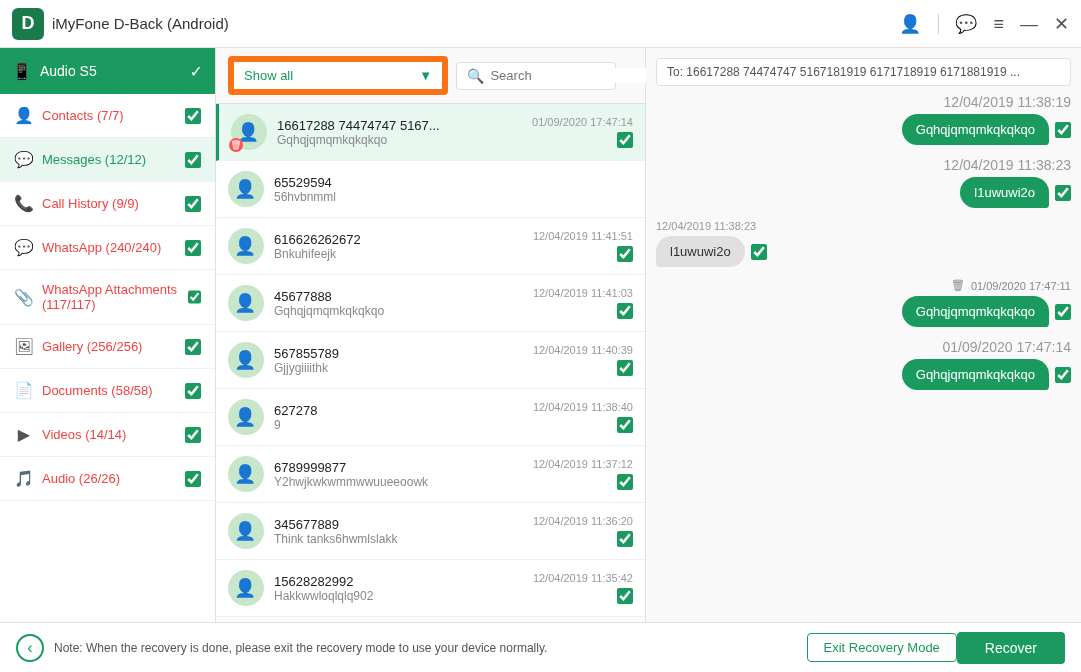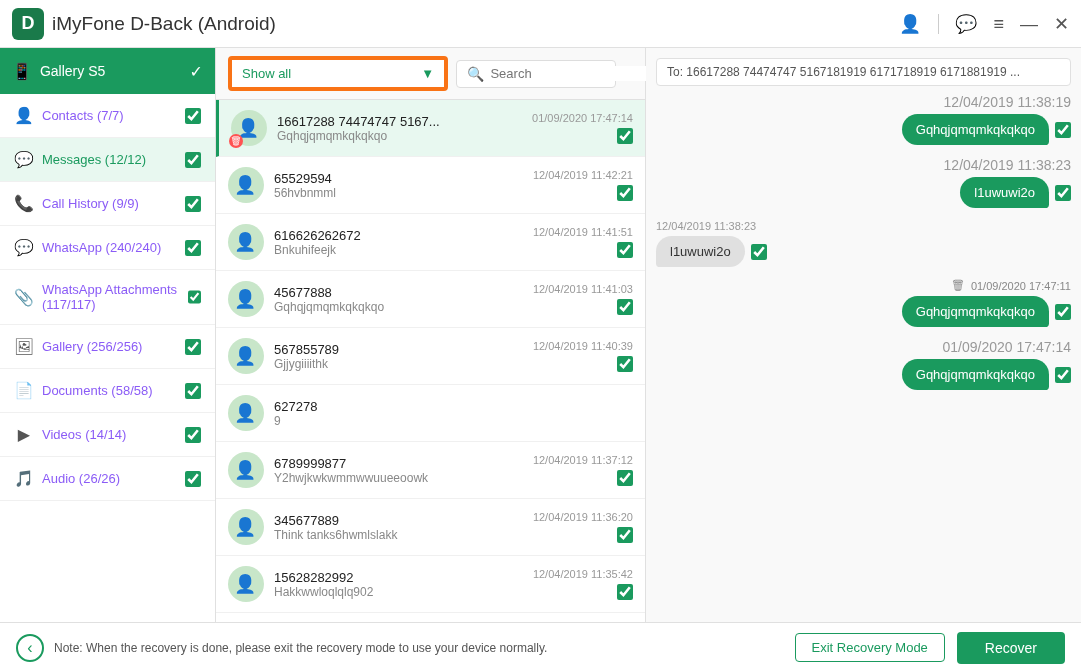--- a/index.html
+++ b/index.html
@@ -6,21 +6,21 @@
     body { font-family: 'Segoe UI', Arial, sans-serif; font-size: 13px; background: #f5f5f5; width: 1081px; height: 672px; overflow: hidden; }
 
     
     .title-bar {
       display: flex; align-items: center; justify-content: space-between;
       background: #fff; padding: 0 12px; height: 48px;
       border-bottom: 1px solid #e0e0e0;
     }
     .title-bar-left { display: flex; align-items: center; gap: 8px; }
     .app-logo { width: 32px; height: 32px; background: #1a7a4a; border-radius: 6px; display: flex; align-items: center; justify-content: center; color: #fff; font-weight: bold; font-size: 18px; }
-    .app-title { font-size: 19px; color: #333; font-weight: 500; }
+    .app-title { font-size: 15px; color: #333; font-weight: 500; }
     .title-bar-right { display: flex; align-items: center; gap: 16px; }
     .title-btn { cursor: pointer; color: #555; font-size: 18px; line-height: 1; }
     .divider-v { width: 1px; height: 20px; background: #ccc; }
 
     
     .main { display: flex; height: calc(672px - 48px - 50px); }
 
     
     .sidebar { width: 216px; background: #fff; border-right: 1px solid #e0e0e0; overflow-y: auto; }
     .device-header {
@@ -32,33 +32,33 @@
     .device-name { font-size: 14px; font-weight: 500; }
     .check-icon { color: #fff; font-size: 16px; }
 
     .sidebar-item {
       display: flex; align-items: center; justify-content: space-between;
       padding: 12px 14px; border-bottom: 1px solid #f0f0f0; cursor: pointer;
     }
     .sidebar-item.active { background: #e8f8f0; }
     .sidebar-item-left { display: flex; align-items: center; gap: 8px; }
     .sidebar-icon { color: #555; font-size: 16px; width: 20px; text-align: center; }
-    .sidebar-label { color: #8b5cf6; font-size: 13px; }
+    .sidebar-label { color: #ef4444; font-size: 13px; }
     .sidebar-checkbox { width: 16px; height: 16px; accent-color: #1a9a5e; cursor: pointer; }
     .sidebar-item.active .sidebar-label { color: #1a9a5e; font-weight: 500; }
 
     
     .content { width: 430px; background: #fff; border-right: 1px solid #e0e0e0; display: flex; flex-direction: column; }
     .content-header {
       padding: 8px 12px; border-bottom: 1px solid #e0e0e0; background: #f9f9f9;
       display: flex; align-items: center; gap: 8px;
     }
     .dropdown-btn {
       display: flex; justify-content: space-between;
-      background: #fff; border: 4px solid #f97316; border-radius: 4px;
+      background: #fff; border: 6px solid #f97316; border-radius: 4px;
       padding: 6px 10px; cursor: pointer; width: 220px; color: #1a9a5e; font-size: 13px;
     }
     .search-icon { color: #999; font-size: 14px; }
     .search-input { border: none; outline: none; font-size: 13px; color: #555; flex: 1; }
 
     .messages-list { overflow-y: auto; flex: 1; }
     .message-item {
       display: flex; align-items: center; padding: 10px 12px;
       border-bottom: 1px solid #f0f0f0; cursor: pointer; gap: 10px;
     }
@@ -131,21 +131,21 @@
     <span class="title-btn">✕</span>
   </div>
 </div>
 
 <div class="main">
 
   <div class="sidebar">
     <div class="device-header">
       <div class="device-header-left">
         <span class="device-icon">📱</span>
-        <span class="device-name">Gallery S5</span>
+        <span class="device-name">Audio S5</span>
       </div>
       <span class="check-icon">✓</span>
     </div>
 
     <div class="sidebar-item">
       <div class="sidebar-item-left">
         <span class="sidebar-icon">👤</span>
         <span class="sidebar-label">Contacts (7/7)</span>
       </div>
       <input type="checkbox" class="sidebar-checkbox" checked="" style="">
@@ -246,24 +246,20 @@
       </div>
 
       <div class="message-item">
         <div class="avatar">
           <span class="avatar-icon">👤</span>
         </div>
         <div class="message-body">
           <div class="message-number">65529594</div>
           <div class="message-preview">56hvbnmml</div>
         </div>
-        <div class="message-meta">
-          <span class="message-time">12/04/2019 11:42:21</span>
-          <input type="checkbox" class="msg-checkbox" checked="" style="">
-        </div>
       </div>
 
       <div class="message-item">
         <div class="avatar">
           <span class="avatar-icon">👤</span>
         </div>
         <div class="message-body">
           <div class="message-number">616626262672</div>
           <div class="message-preview">Bnkuhifeejk</div>
         </div>
@@ -301,20 +297,24 @@
         </div>
       </div>
 
       <div class="message-item">
         <div class="avatar">
           <span class="avatar-icon">👤</span>
         </div>
         <div class="message-body">
           <div class="message-number">627278</div>
           <div class="message-preview">9</div>
+        </div>
+        <div class="message-meta">
+          <span class="message-time">12/04/2019 11:38:40</span>
+          <input type="checkbox" class="msg-checkbox" checked="" style="">
         </div>
       </div>
 
       <div class="message-item">
         <div class="avatar">
           <span class="avatar-icon">👤</span>
         </div>
         <div class="message-body">
           <div class="message-number">6789999877</div>
           <div class="message-preview">Y2hwjkwkwmmwwuueeoowk</div>
@@ -406,17 +406,17 @@
 
     </div>
   </div>
 </div>
 
 <div class="bottom-bar">
   <div class="bottom-left">
     <div class="back-btn">‹</div>
     <span class="note-text">Note: When the recovery is done, please exit the recovery mode to use your device normally.</span>
   </div>
-  <div style="display:flex;gap:12px;align-items:center;">
+  <div style="display:flex;align-items:center;">
     <button class="exit-btn">Exit Recovery Mode</button>
     <button class="recover-btn">Recover</button>
   </div>
 </div>
 
 </body></html>

